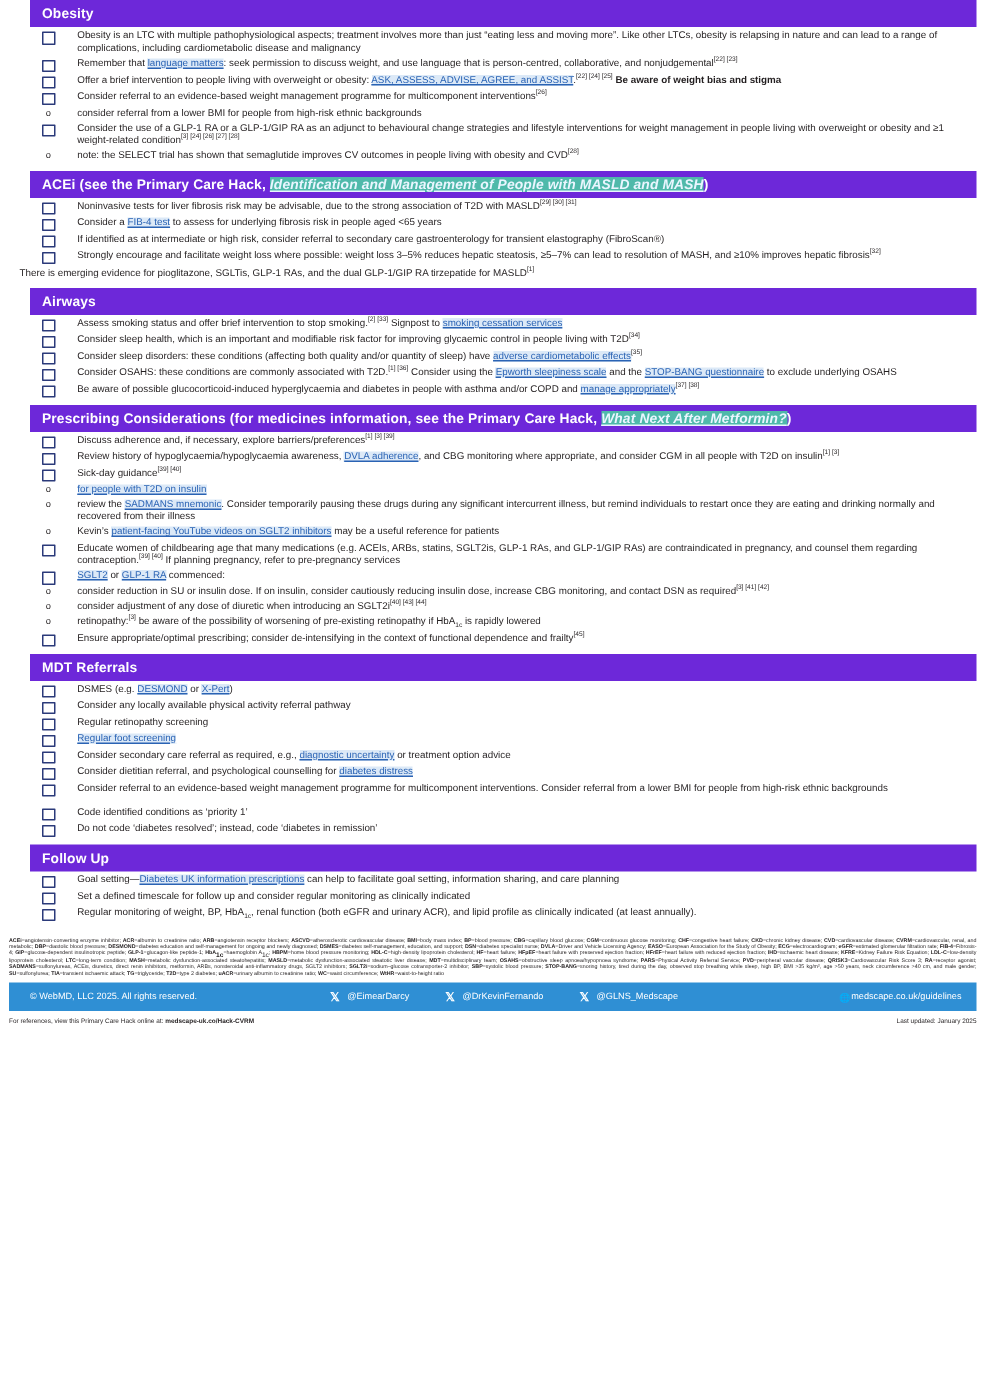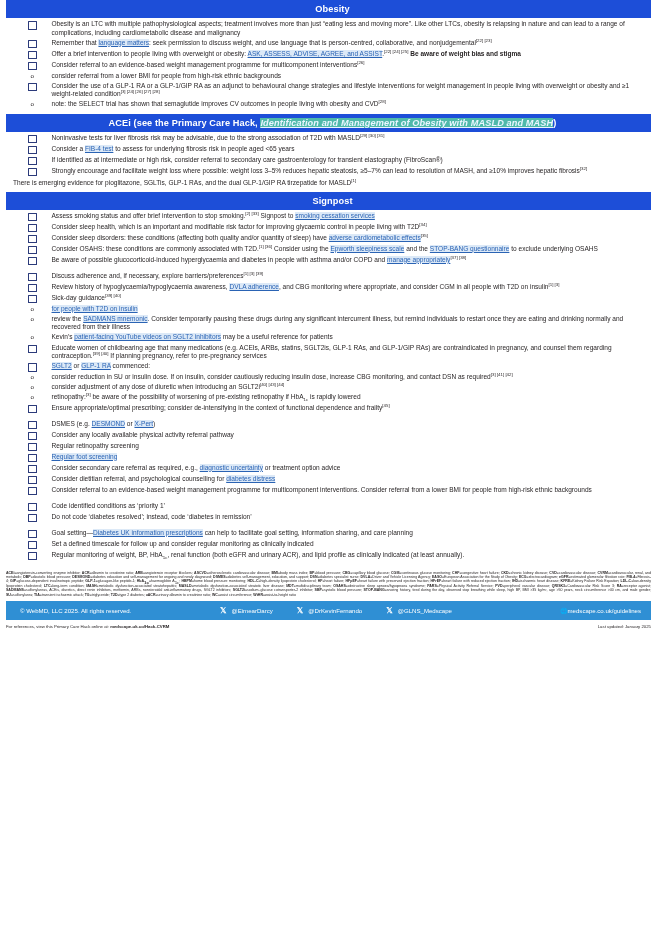--- a/index.html
+++ b/index.html
@@ -8,29 +8,28 @@
     width:657px;
     background:#ffffff;
     font-family:"Liberation Sans", sans-serif;
     color:#231f20;
     -webkit-font-smoothing:antialiased;
   }
   .page{width:657px;position:relative;padding:0;box-sizing:border-box;}
 
   
   .sec-head{
-    background:#1d4ed8;
+    background:#6d28d9;
     color:#ffffff;
     font-weight:bold;
     font-size:9.2px;
     line-height:12px;
     padding:3px 0 3px 8px;
-    margin:0 6px 0 6px;
+    margin:0 6px 0 20px;
     letter-spacing:.1px;
-    text-align:center;
   }
   .sec-head .lnk{
     color:#eaf6ff;
     font-style:italic;
     font-weight:bold;
     text-decoration:underline;
     background:#4fb9aa;
   }
 
   
@@ -152,41 +151,41 @@
         </div>
         <div class="row">
           <span class="cb"></span>
           <span class="txt">Consider the use of a GLP-1 RA or a GLP-1/GIP RA as an adjunct to behavioural change strategies and lifestyle interventions for weight management in people living with overweight or obesity and ≥1 weight-related condition<sup>[3] [24] [26] [27] [28]</sup></span>
         </div>
         <div class="sub">
           <span class="bul">o</span>
           <span class="txt">note: the SELECT trial has shown that semaglutide improves CV outcomes in people living with obesity and CVD<sup>[28]</sup></span>
         </div>
       </div>
-      <div class="sec-head"><span>ACEi (see the Primary Care Hack, </span><span class="lnk">Identification and Management of Obesity with MASLD and MASH</span><span>)</span></div>
+      <div class="sec-head"><span>ACEi (see the Primary Care Hack, </span><span class="lnk">Identification and Management of People with MASLD and MASH</span><span>)</span></div>
       <div class="sec-body">
         <div class="row">
           <span class="cb"></span>
           <span class="txt">Noninvasive tests for liver fibrosis risk may be advisable, due to the strong association of T2D with MASLD<sup>[29] [30] [31]</sup></span>
         </div>
         <div class="row">
           <span class="cb"></span>
           <span class="txt">Consider a <span class="lk">FIB-4 test</span> to assess for underlying fibrosis risk in people aged &lt;65 years</span>
         </div>
         <div class="row">
           <span class="cb"></span>
           <span class="txt">If identified as at intermediate or high risk, consider referral to secondary care gastroenterology for transient elastography (FibroScan®)</span>
         </div>
         <div class="row">
           <span class="cb"></span>
           <span class="txt">Strongly encourage and facilitate weight loss where possible: weight loss 3–5% reduces hepatic steatosis, ≥5–7% can lead to resolution of MASH, and ≥10% improves hepatic fibrosis<sup>[32]</sup></span>
         </div>
         <div class="plain">There is emerging evidence for pioglitazone, SGLTis, GLP-1 RAs, and the dual GLP-1/GIP RA tirzepatide for MASLD<sup>[1]</sup></div>
       </div>
-      <div class="sec-head">Signpost</div>
+      <div class="sec-head">Airways</div>
       <div class="sec-body">
         <div class="row">
           <span class="cb"></span>
           <span class="txt">Assess smoking status and offer brief intervention to stop smoking.<sup>[2] [33]</sup> Signpost to <span class="lk">smoking cessation services</span></span>
         </div>
         <div class="row">
           <span class="cb"></span>
           <span class="txt">Consider sleep health, which is an important and modifiable risk factor for improving glycaemic control in people living with T2D<sup>[34]</sup></span>
         </div>
         <div class="row">
@@ -195,20 +194,21 @@
         </div>
         <div class="row">
           <span class="cb"></span>
           <span class="txt">Consider OSAHS: these conditions are commonly associated with T2D.<sup>[1] [36]</sup> Consider using the <span class="lk">Epworth sleepiness scale</span> and the <span class="lk">STOP-BANG questionnaire</span> to exclude underlying OSAHS</span>
         </div>
         <div class="row">
           <span class="cb"></span>
           <span class="txt">Be aware of possible glucocorticoid-induced hyperglycaemia and diabetes in people with asthma and/or COPD and <span class="lk">manage appropriately</span><sup>[37] [38]</sup></span>
         </div>
       </div>
+      <div class="sec-head"><span>Prescribing Considerations (for medicines information, see the Primary Care Hack, </span><span class="lnk">What Next After Metformin?</span><span>)</span></div>
       <div class="sec-body">
         <div class="row">
           <span class="cb"></span>
           <span class="txt">Discuss adherence and, if necessary, explore barriers/preferences<sup>[1] [3] [39]</sup></span>
         </div>
         <div class="row">
           <span class="cb"></span>
           <span class="txt">Review history of hypoglycaemia/hypoglycaemia awareness, <span class="lk">DVLA adherence</span>, and CBG monitoring where appropriate, and consider CGM in all people with T2D on insulin<sup>[1] [3]</sup></span>
         </div>
         <div class="row">
@@ -245,20 +245,21 @@
         </div>
         <div class="sub">
           <span class="bul">o</span>
           <span class="txt">retinopathy:<sup>[3]</sup> be aware of the possibility of worsening of pre-existing retinopathy if HbA<sub>1c</sub> is rapidly lowered</span>
         </div>
         <div class="row">
           <span class="cb"></span>
           <span class="txt">Ensure appropriate/optimal prescribing; consider de-intensifying in the context of functional dependence and frailty<sup>[45]</sup></span>
         </div>
       </div>
+      <div class="sec-head">MDT Referrals</div>
       <div class="sec-body">
         <div class="row">
           <span class="cb"></span>
           <span class="txt">DSMES (e.g. <span class="lk">DESMOND</span> or <span class="lk">X-Pert</span>)</span>
         </div>
         <div class="row">
           <span class="cb"></span>
           <span class="txt">Consider any locally available physical activity referral pathway</span>
         </div>
         <div class="row">
@@ -285,20 +286,21 @@
       <div class="sec-body">
         <div class="row">
           <span class="cb"></span>
           <span class="txt">Code identified conditions as ‘priority 1’</span>
         </div>
         <div class="row">
           <span class="cb"></span>
           <span class="txt">Do not code ‘diabetes resolved’; instead, code ‘diabetes in remission’</span>
         </div>
       </div>
+      <div class="sec-head">Follow Up</div>
       <div class="sec-body">
         <div class="row">
           <span class="cb"></span>
           <span class="txt">Goal setting—<span class="lk">Diabetes UK information prescriptions</span> can help to facilitate goal setting, information sharing, and care planning</span>
         </div>
         <div class="row">
           <span class="cb"></span>
           <span class="txt">Set a defined timescale for follow up and consider regular monitoring as clinically indicated</span>
         </div>
         <div class="row">

